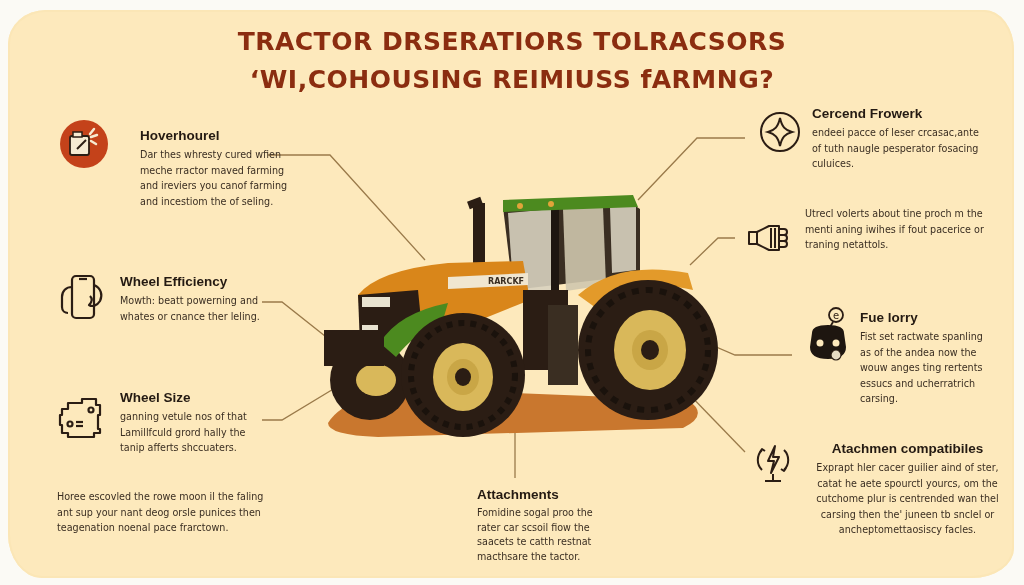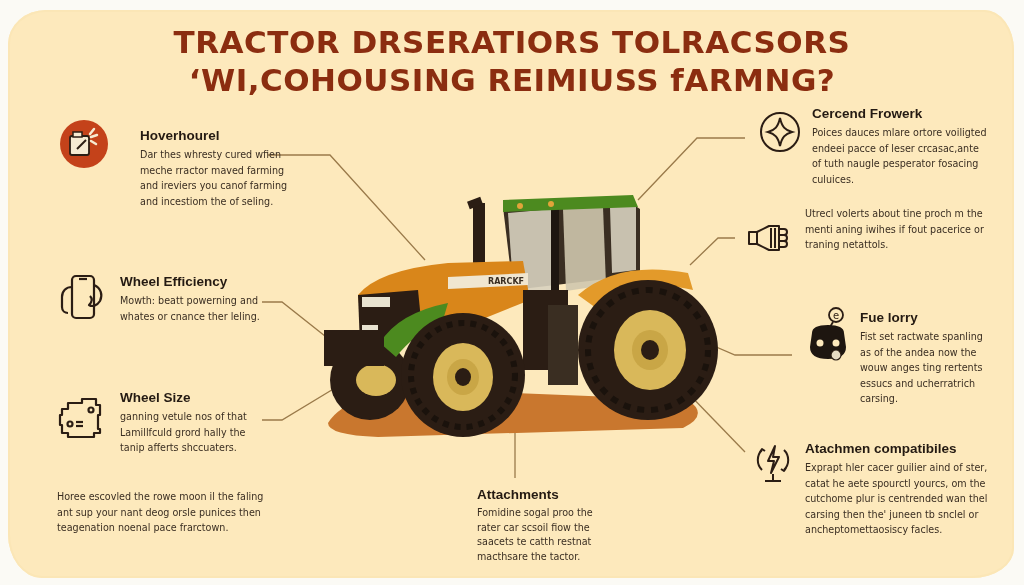--- a/index.html
+++ b/index.html
@@ -11,21 +11,21 @@
     }
     .paper {
       position:absolute; left:8px; top:10px; width:1006px; height:568px;
       background:#fde9bc;
       border-radius:38px 30px 42px 34px / 34px 40px 30px 44px;
       box-shadow: 0 0 0 2px #fbe6b6 inset;
     }
     .title {
       position:absolute; left:0; width:1024px; text-align:center;
       color:#8b2d10; font-family:"DejaVu Sans","Liberation Sans",sans-serif;
-      font-weight:bold; font-size:31px; letter-spacing:0.5px; line-height:34px;
+      font-weight:bold; font-size:25px; letter-spacing:0.5px; line-height:34px;
     }
     .t1 { top:25px; }
     .t2 { top:63px; }
     .block { position:absolute; color:#2b2118; }
     .block .h {
       font-family:"Liberation Sans","DejaVu Sans",sans-serif;
       font-weight:bold; font-size:13.5px; color:#241a12; margin-bottom:4px;
     }
     .block .p {
       font-family:"DejaVu Sans","Liberation Sans",sans-serif;
@@ -128,21 +128,20 @@
 
 <div class="icon" style="left:758px;top:110px;">
   <svg width="44" height="44" viewBox="0 0 44 44" fill="none" stroke="#2b1d14" stroke-width="2">
     <circle cx="22" cy="22" r="19"></circle>
     <path d="M22 8 C24 17 27 20 34 22 C27 24 24 27 22 36 C20 27 17 24 10 22 C17 20 20 17 22 8 Z"></path>
   </svg>
 </div>
 <div class="block" style="left:812px;top:106px;width:190px;">
   <div class="h">Cercend Frowerk</div>
   <div class="p">
-    <div>Poices dauces mlare ortore voiligted</div>
     <div>endeei pacce of leser crcasac,ante</div>
     <div>of tuth naugle pesperator fosacing</div>
     <div>culuices.</div>
   </div>
 </div>
 
 <div class="icon" style="left:747px;top:222px;">
   <svg width="44" height="32" viewBox="0 0 44 32" fill="none" stroke="#2b1d14" stroke-width="2" stroke-linejoin="round">
     <rect x="2" y="10" width="8" height="12"></rect>
     <path d="M10 10 L22 4 H32 V28 H22 L10 22"></path>
@@ -185,21 +184,21 @@
   <svg width="38" height="46" viewBox="0 0 38 46" fill="none" stroke="#2b1d14" stroke-width="2" stroke-linejoin="round">
     <path d="M8 10 A14 14 0 0 0 8 30"></path>
     <path d="M30 10 A14 14 0 0 1 30 30"></path>
     <path d="M6 12 l2 -3 l3 2"></path>
     <path d="M32 28 l-2 3 l-3 -2"></path>
     <path d="M21 6 L14 21 H20 L17 33 L25 17 H19 Z"></path>
     <line x1="19" y1="34" x2="19" y2="40"></line>
     <line x1="11" y1="41" x2="27" y2="41"></line>
   </svg>
 </div>
-<div class="block" style="left:805px;top:441px;width:205px;">
+<div class="block" style="left:805px;top:441px;width:205px;text-align:center;">
   <div class="h">Atachmen compatibiles</div>
   <div class="p">
     <div>Exprapt hler cacer guilier aind of ster,</div>
     <div>catat he aete spourctl yourcs, om the</div>
     <div>cutchome plur is centrended wan thel</div>
     <div>carsing then the' juneen tb snclel or</div>
     <div>ancheptomettaosiscy facles.</div>
   </div>
 </div>
 

